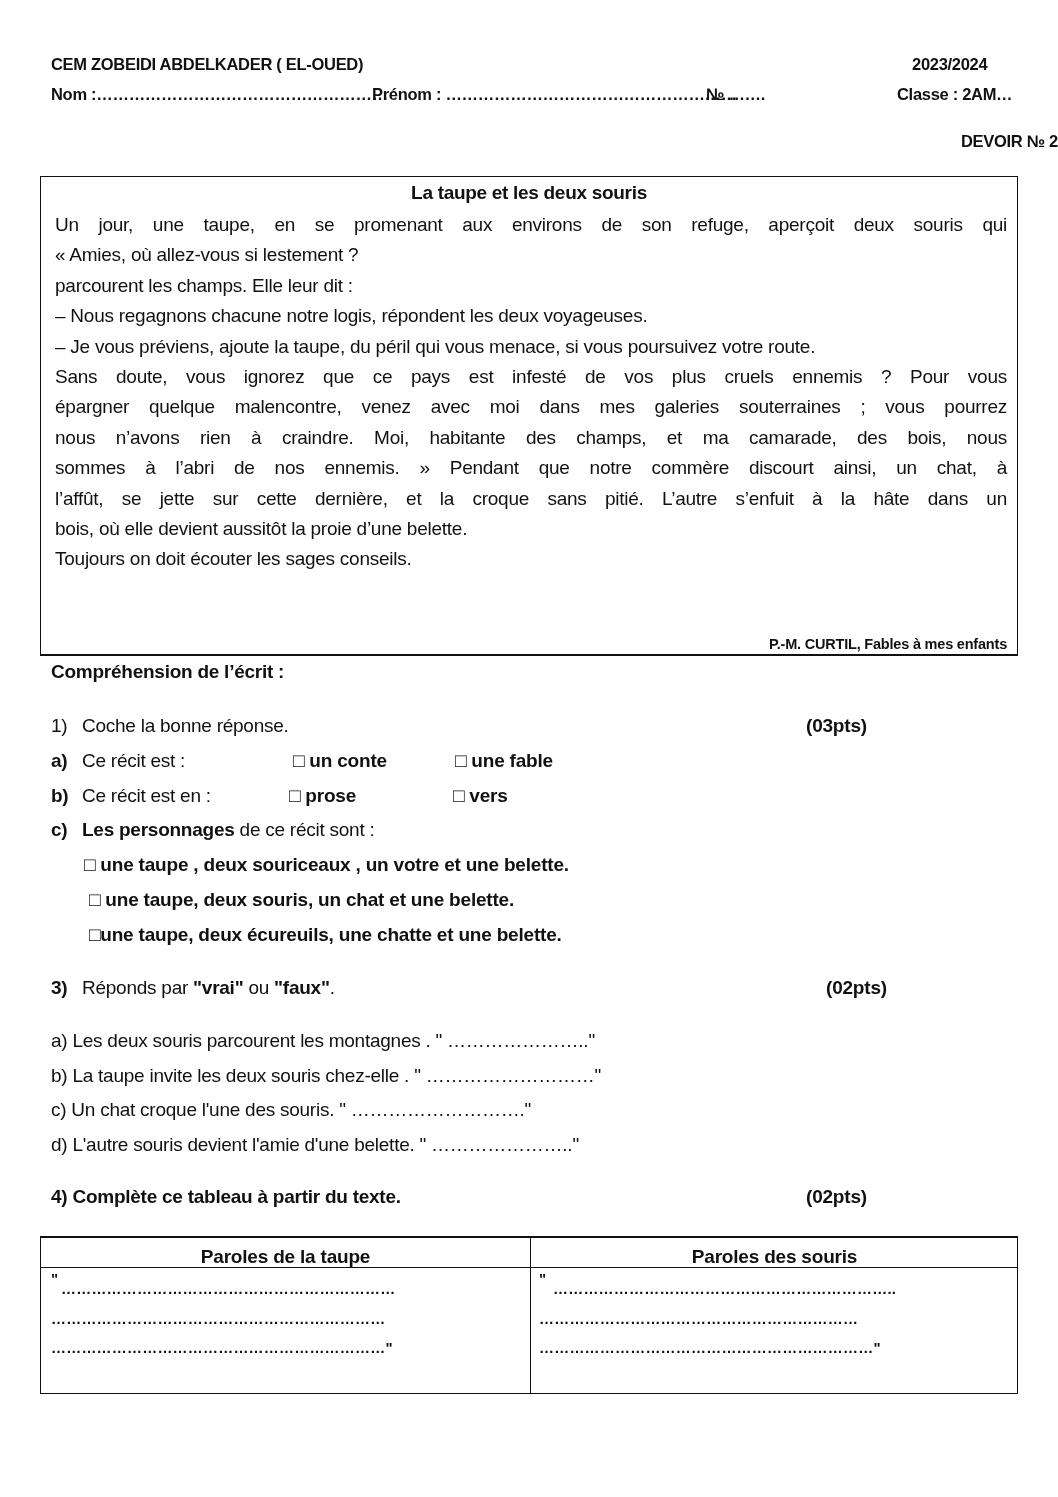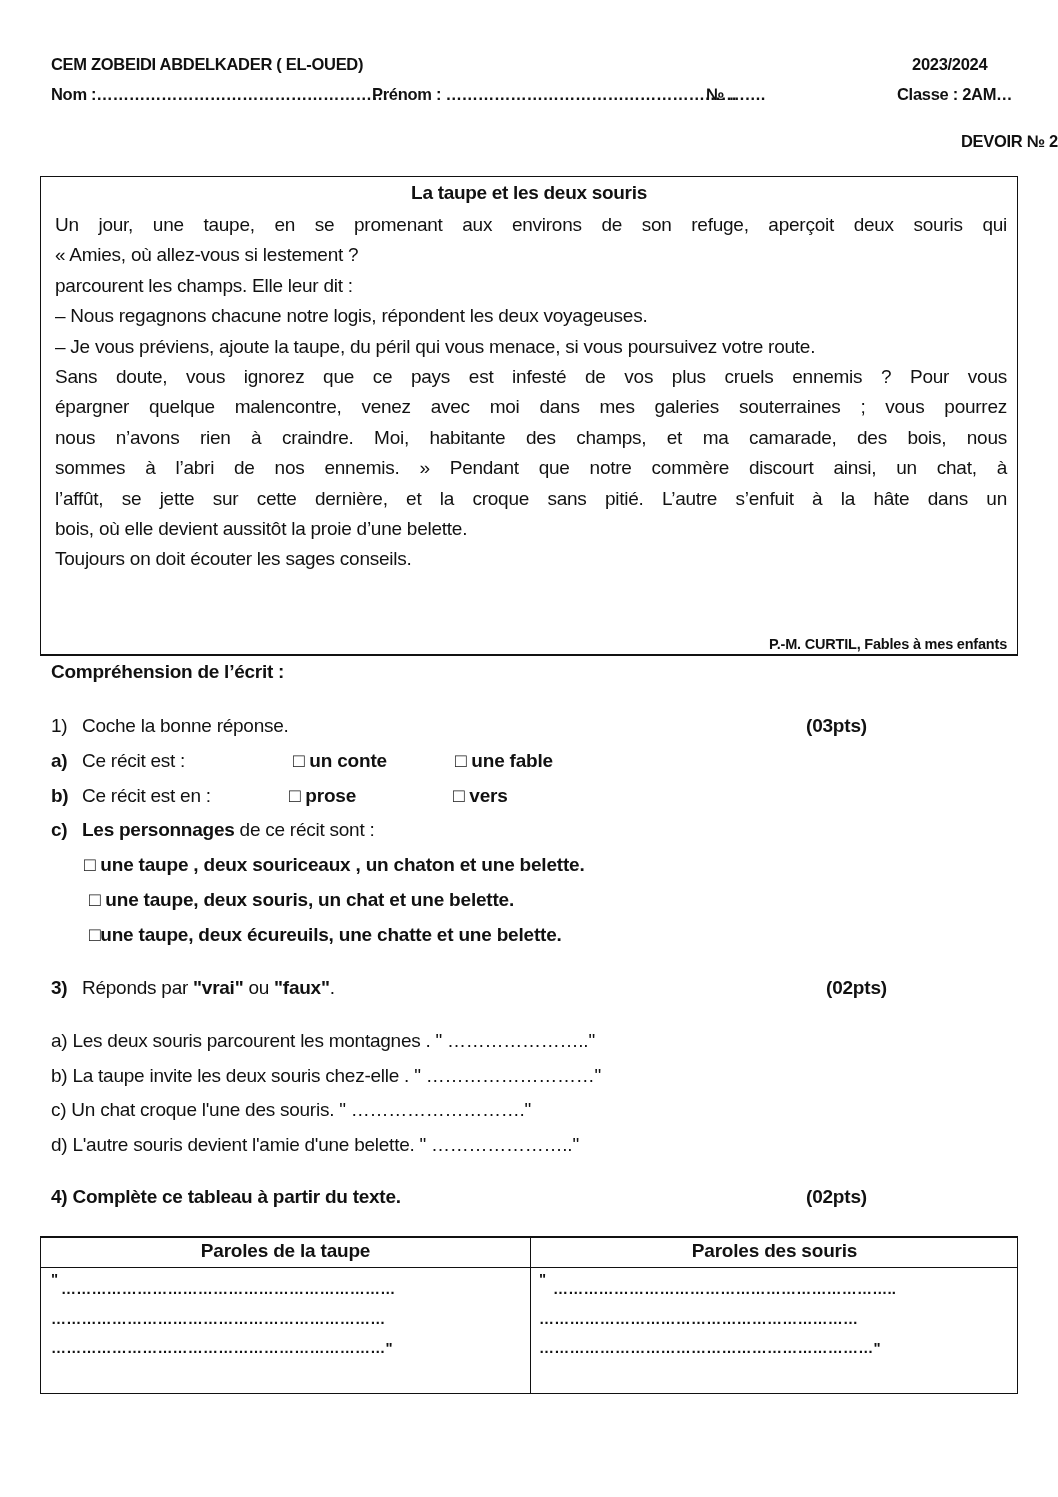--- a/index.html
+++ b/index.html
@@ -49,21 +49,21 @@
   .pts { font-size: 19px; font-weight: bold; letter-spacing: -0.2px; }
   .opt { font-size: 19px; font-weight: bold; letter-spacing: -0.2px; white-space: nowrap; }
 
   
   #answer-table {
     left: 40px; top: 1236px; width: 978px; height: 158px;
     border: 1.5px solid #111; border-top-width: 2.5px;
   }
   #answer-table .col-div { position: absolute; left: 489px; top: 0; bottom: 0; border-left: 1.5px solid #111; }
   #answer-table .row-div { position: absolute; left: 0; right: 0; top: 29px; border-top: 1.5px solid #111; }
-  .th { position: absolute; top: 2px; font-size: 19px; font-weight: bold; text-align: center; letter-spacing: -0.2px; }
+  .th { position: absolute; top: 8px; font-size: 19px; font-weight: bold; text-align: center; letter-spacing: -0.2px; }
   .cell-line { position: absolute; font-size: 15px; font-weight: bold; white-space: nowrap; letter-spacing: 0.2px; }
 </style>
 </head>
 <body>
 
 <div class="abs hdr" id="school">CEM ZOBEIDI ABDELKADER  ( EL-OUED)</div>
 <div class="abs hdr" id="year">2023/2024</div>
 <div class="abs hdr" id="name-line">Nom :………………………………………………</div>
 <div class="abs hdr" id="prenom-line">Prénom : ………………………………………………</div>
 <div class="abs hdr" id="num-line">№ …….</div>
@@ -100,21 +100,21 @@
 <div class="abs opt" style="left:293px; top:750px;">□ un conte</div>
 <div class="abs opt" style="left:455px; top:750px;">□ une fable</div>
 
 <div class="abs q bold" style="left:51px; top:785px;">b)</div>
 <div class="abs q" style="left:82px; top:785px;">Ce récit est en :</div>
 <div class="abs opt" style="left:289px; top:785px;">□  prose</div>
 <div class="abs opt" style="left:453px; top:785px;">□ vers</div>
 
 <div class="abs q bold" style="left:51px; top:819px;">c)</div>
 <div class="abs q" style="left:82px; top:819px;"><b>Les personnages</b><span> de ce récit sont :</span></div>
-<div class="abs opt" style="left:84px; top:854px;">□ une taupe , deux souriceaux , un chaton et une belette.</div>
+<div class="abs opt" style="left:84px; top:854px;">□ une taupe , deux souriceaux , un votre et une belette.</div>
 <div class="abs opt" style="left:89px; top:889px;">□ une taupe, deux souris, un chat et une belette.</div>
 <div class="abs opt" style="left:89px; top:924px;">□une taupe, deux écureuils, une chatte et une belette.</div>
 
 <div class="abs q bold" style="left:51px; top:977px;">3)</div>
 <div class="abs q" style="left:82px; top:977px;"><span>Réponds par </span><b>"vrai"</b><span> ou </span><b>"faux"</b><span>.</span></div>
 <div class="abs pts" style="left:826px; top:977px;">(02pts)</div>
 
 <div class="abs q" style="left:51px; top:1030px;">a)  Les deux souris parcourent les montagnes . " ………………….."</div>
 <div class="abs q" style="left:51px; top:1065px;">b) La taupe invite les deux souris chez-elle . " ………………………"</div>
 <div class="abs q" style="left:51px; top:1099px;">c)  Un chat croque l'une des souris. " ………………………."</div>

